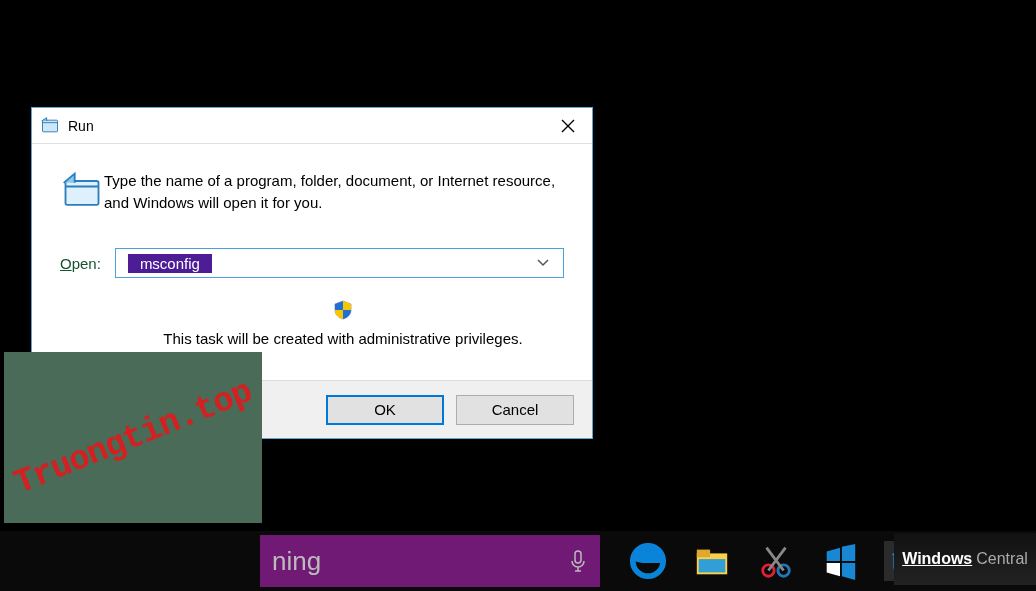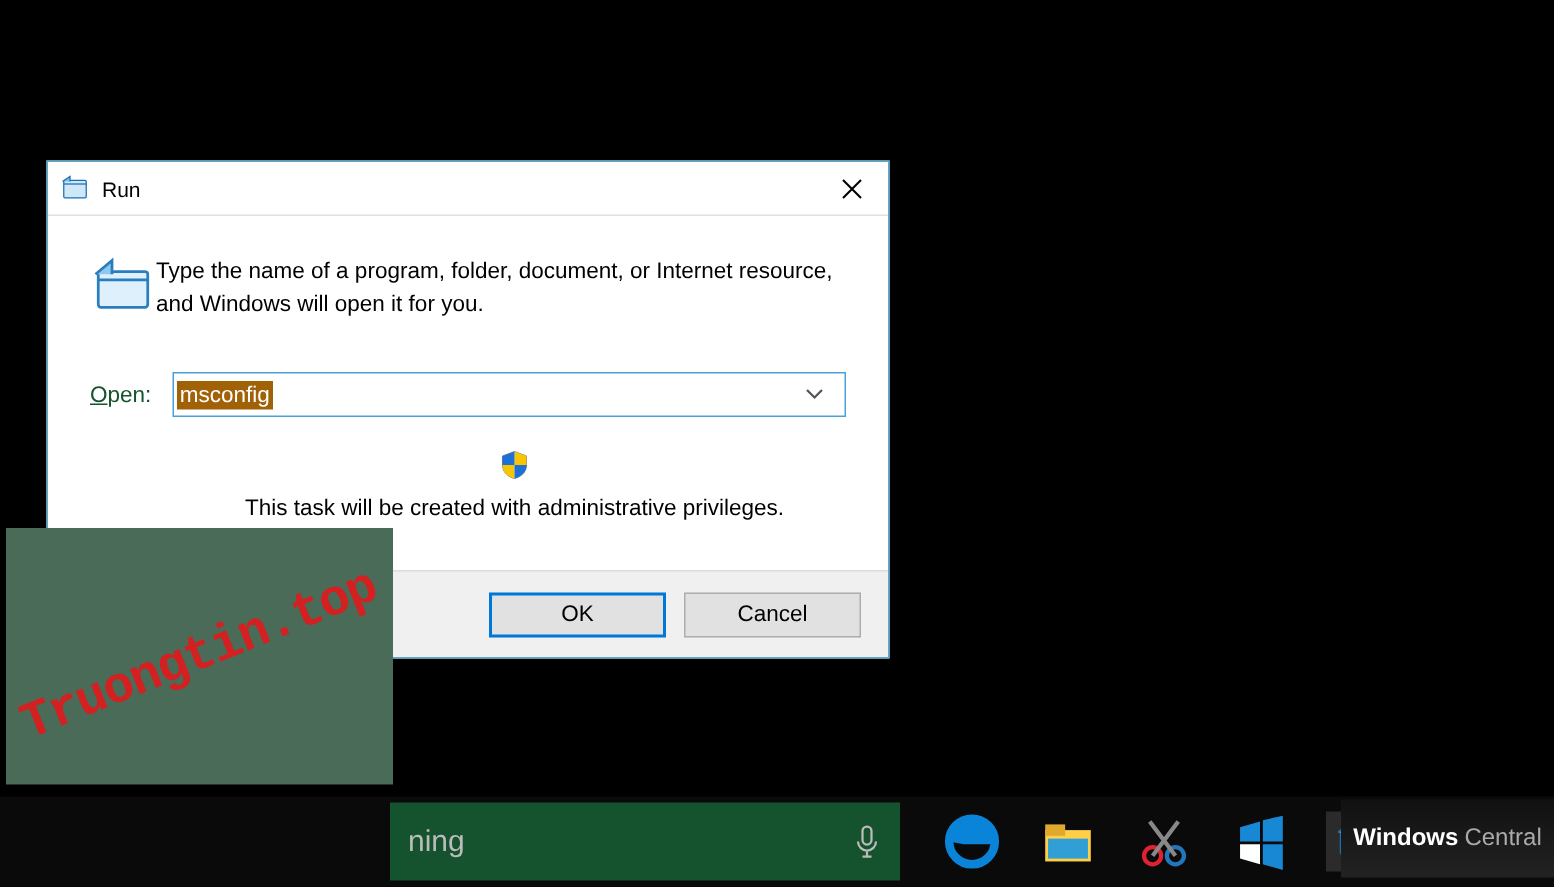--- a/index.html
+++ b/index.html
@@ -56,23 +56,23 @@
 .open-label .u { text-decoration: underline; }
 .combo {
   flex: 1;
   height: 30px;
   border: 1px solid #4aa0d8;
   display: flex; align-items: center;
   padding: 0 4px 0 0;
   position: relative;
 }
 .combo .value-sel {
-  background: #a16207; color: #fff;
-  padding: 1px 2px;
-  margin-left: 2px;
+  background: #4c1d95; color: #fff;
+  padding: 1px 12px;
+  margin-left: 12px;
   font-size: 15px;
 }
 .combo .chev {
   margin-left: auto;
   width: 22px; text-align: center; font-size: 12px; color: #555;
 }
 
 .priv-row {
   display: flex; align-items: center; gap: 10px;
   margin-top: 22px; margin-left: 62px; flex-direction: column;
@@ -124,42 +124,42 @@
 .taskbar {
   position: absolute;
   left: 0; bottom: 0; right: 0;
   height: 60px;
   background: #0a0a0a;
   display: flex; align-items: center;
 }
 .search-box {
   margin-left: 260px;
   width: 340px; height: 52px;
-  background: #14532d;
+  background: #701a75;
   display: flex; align-items: center;
   padding: 0 12px;
-  color: #bbb; font-size: 20px;
+  color: #bbb; font-size: 26px;
 }
 .search-box .txt { flex: 1; }
 .search-box .mic { font-size: 20px; }
 .task-icons {
   display: flex; align-items: center; gap: 24px;
   margin-left: 28px;
 }
 .task-icon { width: 40px; height: 40px; display: flex; align-items: center; justify-content: center; }
 
 .wincentral {
   position: absolute;
   right: 0; bottom: 6px;
   width: 142px; height: 52px;
   color: #fff; font-size: 16px;
   display: flex; align-items: center; justify-content: center;
   background: linear-gradient(180deg,#111,#222);
 }
-.wincentral b { font-weight: 600; }
+.wincentral b { font-weight: 600; text-decoration: underline; }
 .wincentral span.c { color: #aaa; margin-left:4px;}
 
 
 svg { display: block; }
 </style>
 </head>
 <body>
 
 <div class="run-dialog">
   <div class="titlebar">

